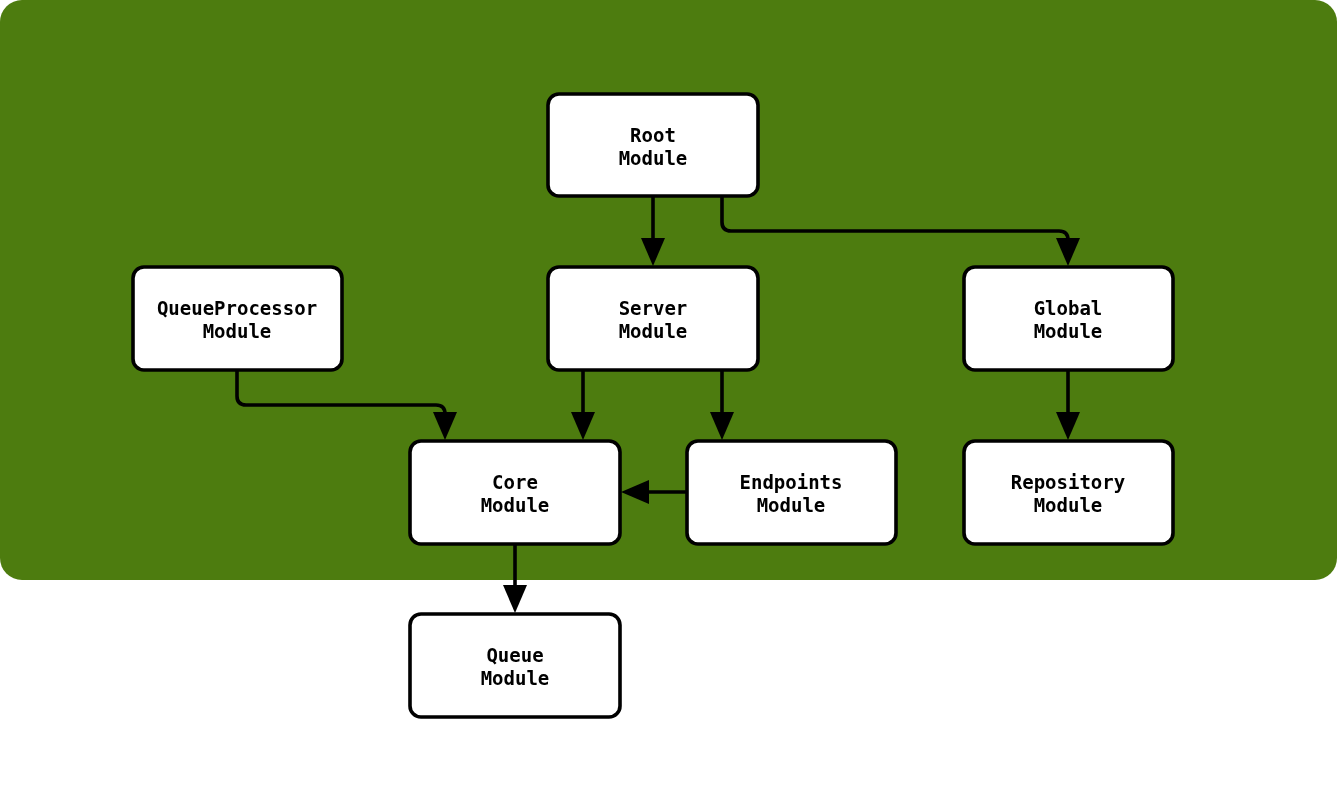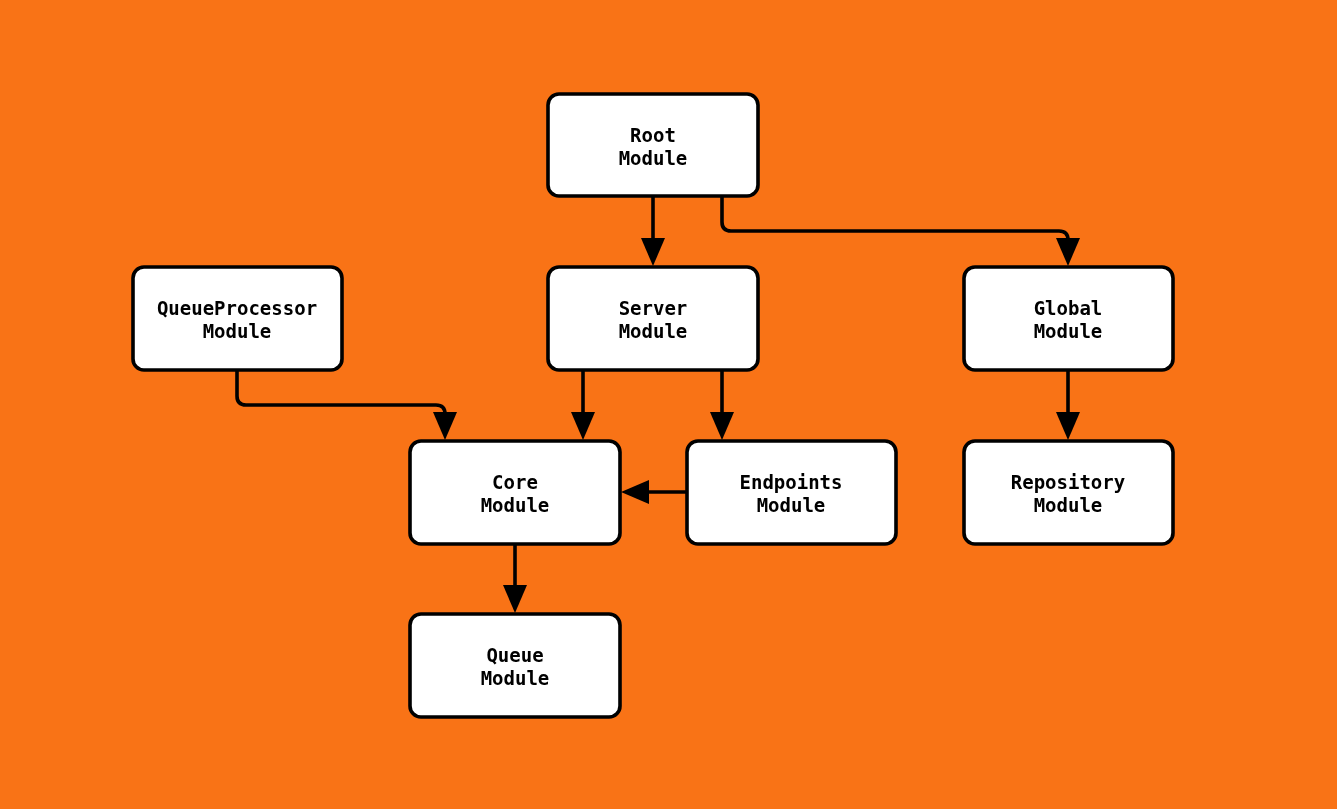--- a/index.html
+++ b/index.html
@@ -9,22 +9,23 @@
   }
   body {
     width: 1337px;
     height: 809px;
     overflow: hidden;
     font-family: "DejaVu Sans Mono", "Liberation Mono", monospace;
   }
   #diagram-root {
     position: relative;
     width: 1337px;
-    height: 809px;
-    background: #f97316;
+    height: 580px;
+    background: #4d7c0f;
+    border-radius: 22px;
   }
   svg.canvas {
     position: absolute;
     top: 0;
     left: 0;
     width: 1337px;
     height: 809px;
     display: block;
   }
   .node-rect {

